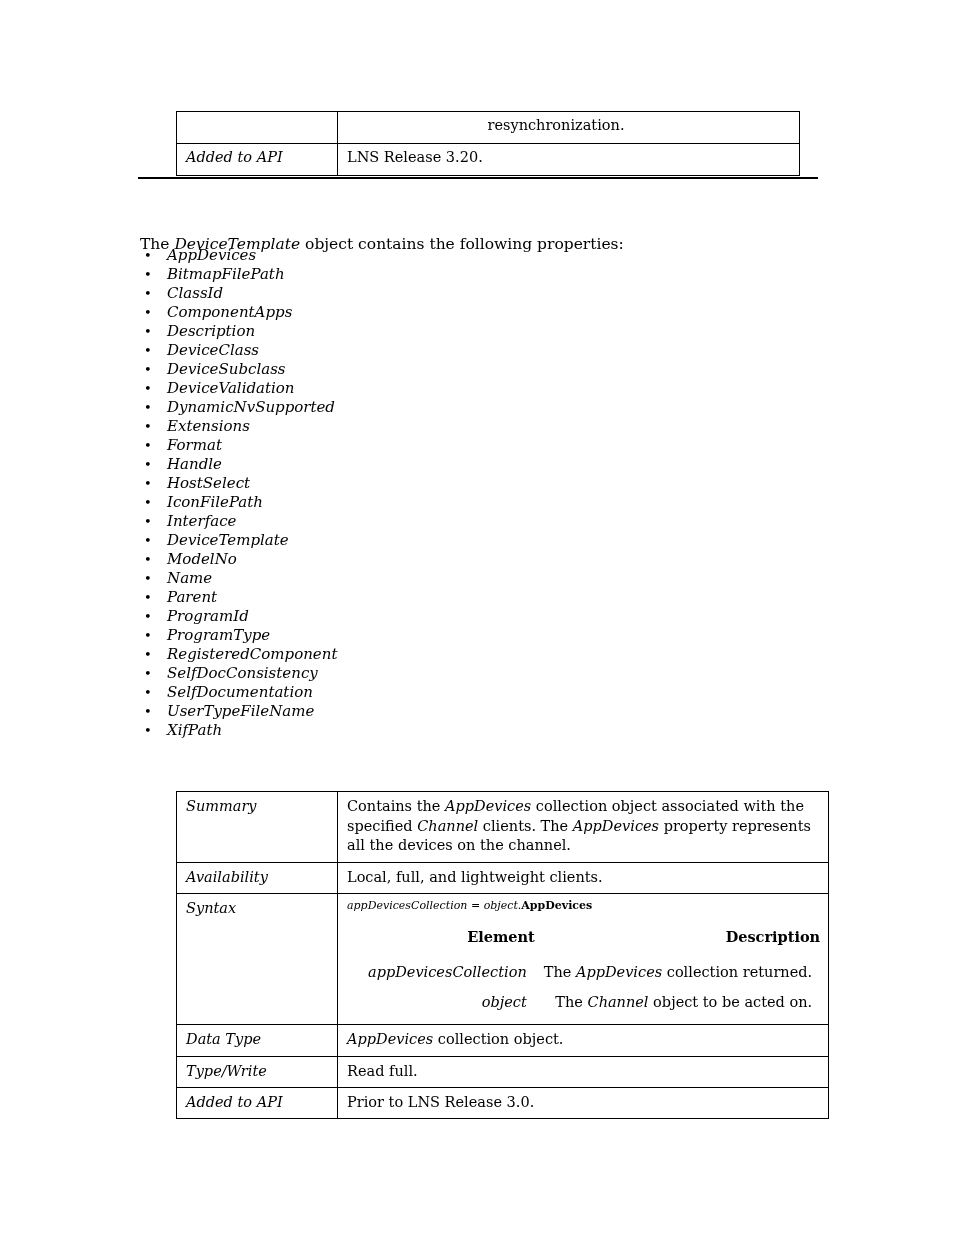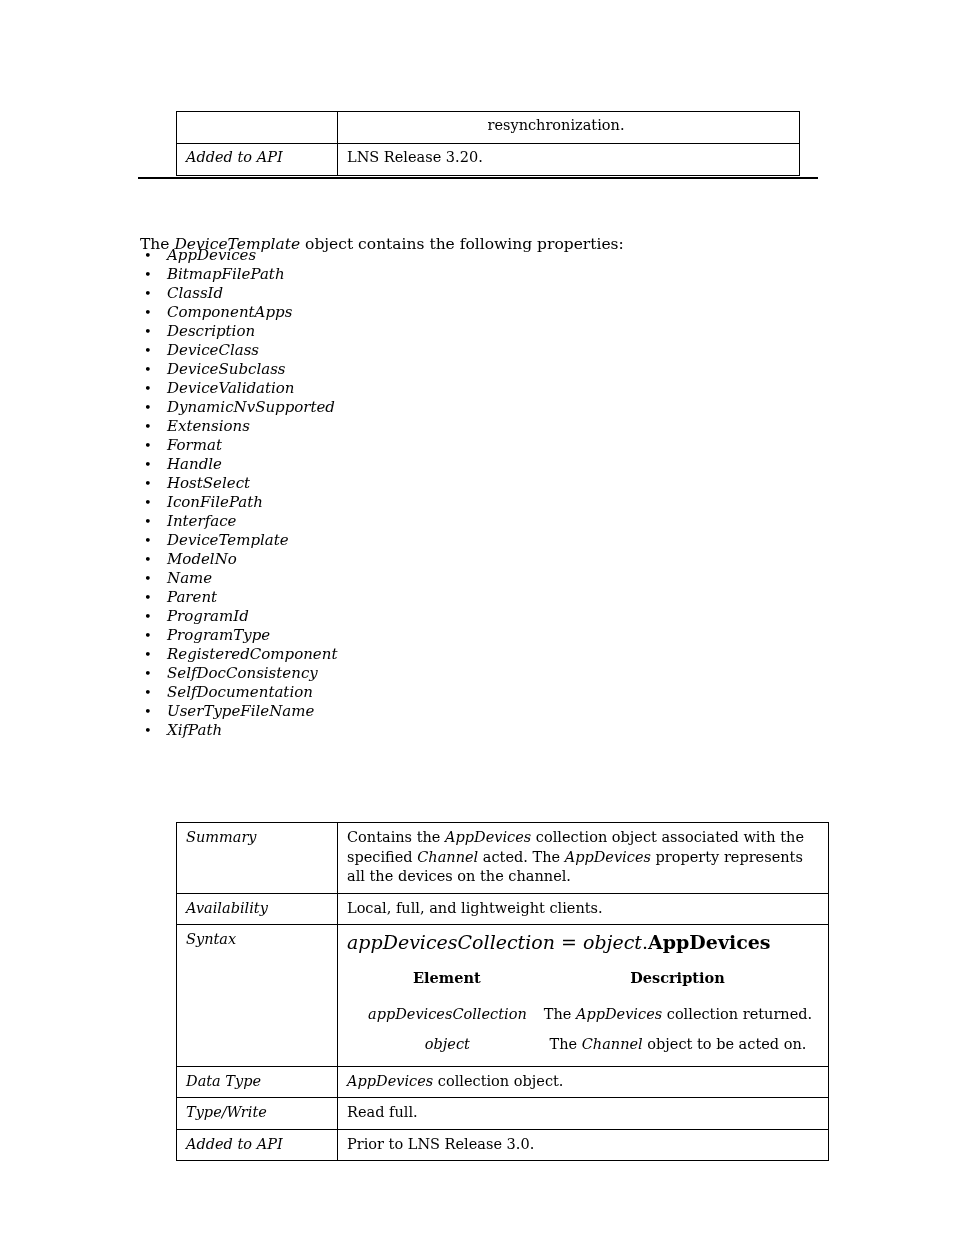--- a/index.html
+++ b/index.html
@@ -103,43 +103,43 @@
     left: 4px;
     top: 0;
     font-style: normal;
     font-size: 13px;
     line-height: 19px;
   }
 
   
   #main-table {
     left: 176px;
-    top: 822px;
+    top: 791px;
   }
   #main-table td { padding: 5px 8px 6px 9px; }
 
   #summary-cell { line-height: 1.35; }
 
   
   .syntax-line {
-    font-size: 19px;
+    font-size: 11px;
     margin-bottom: 13px;
     white-space: nowrap;
   }
   table.elem-table {
     border-collapse: collapse;
     table-layout: fixed;
     margin-left: 12px;
   }
   table.elem-table td,
   table.elem-table th {
     border: 0;
     padding: 0 0 12px 0;
     font-size: 14.5px;
-    text-align: center;
+    text-align: right;
     vertical-align: top;
     white-space: nowrap;
   }
   table.elem-table th { font-weight: bold; }
   .ecol-1 { width: 165px; }
   .ecol-2 { width: 280px; }
   table.elem-table tr:last-child td { padding-bottom: 1px; }
 </style>
 </head>
 <body>
@@ -198,21 +198,21 @@
 
   <table class="doc-table" id="main-table">
     <colgroup>
         <col class="col-label">
         <col class="col-value">
       </colgroup>
     <tbody>
 
       <tr>
         <td class="lbl">Summary</td>
-        <td id="summary-cell"><span>Contains the </span><i class="it">AppDevices</i><span> collection object associated with the specified </span><i class="it">Channel</i><span> acted. The </span><i class="it">AppDevices</i><span> property represents all the devices on the channel.</span></td>
+        <td id="summary-cell"><span>Contains the </span><i class="it">AppDevices</i><span> collection object associated with the specified </span><i class="it">Channel</i><span> clients. The </span><i class="it">AppDevices</i><span> property represents all the devices on the channel.</span></td>
       </tr>
 
       <tr>
         <td class="lbl">Availability</td>
         <td>Local, full, and lightweight clients.</td>
       </tr>
 
       <tr>
         <td class="lbl">Syntax</td>
         <td>

